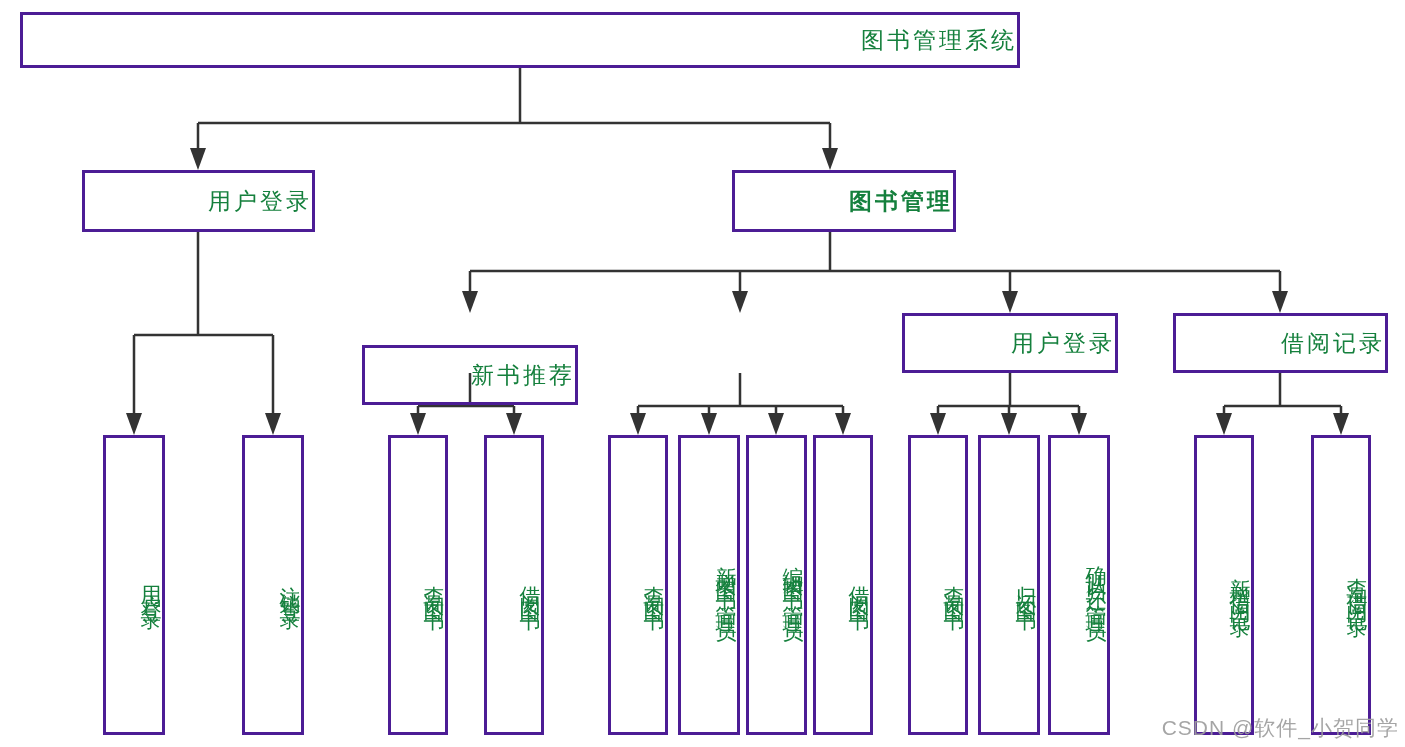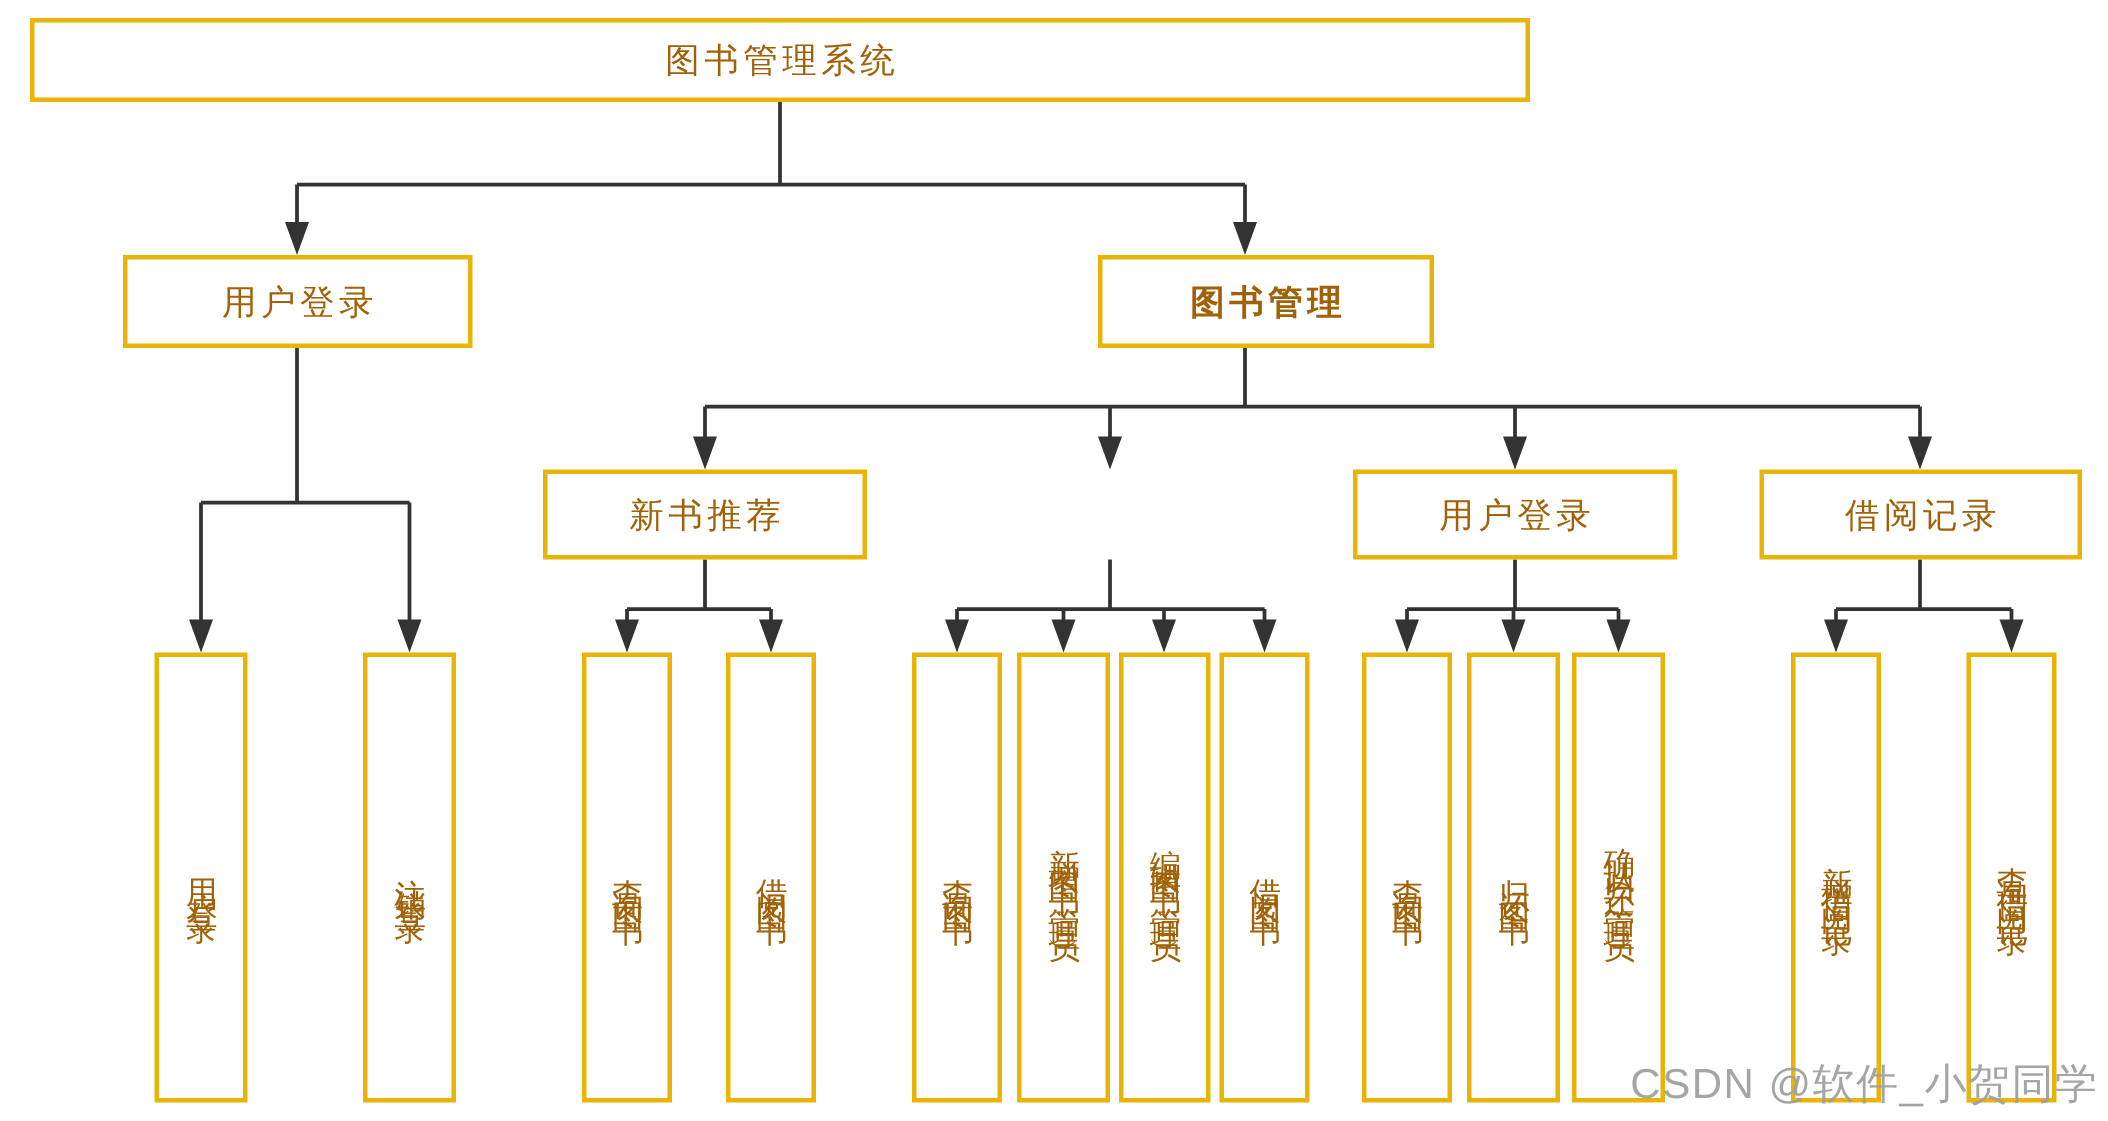--- a/index.html
+++ b/index.html
@@ -17,27 +17,27 @@
   }
   .connectors {
     position: absolute;
     left: 0;
     top: 0;
     z-index: 1;
   }
   .box {
     position: absolute;
     box-sizing: border-box;
-    border: 3px solid #eab308;
+    border: 3px solid #4c1d95;
     background: transparent;
     display: flex;
     align-items: center;
-    justify-content: center;
+    justify-content: flex-end;
     z-index: 2;
-    color: #a16207;
+    color: #15803d;
   }
   .h-label {
     font-size: 23px;
     letter-spacing: 3px;
     white-space: nowrap;
     text-indent: 3px;
   }
   .v-label {
     writing-mode: vertical-rl;
     font-size: 21px;
@@ -54,21 +54,21 @@
     height: 60px;
   }
   .lvl2 {
     top: 170px;
     height: 62px;
   }
   .watermark {
     position: absolute;
     right: 6px;
     bottom: 5px;
-    font-size: 28px;
+    font-size: 21px;
     color: #9e9e9e;
     opacity: 0.92;
     z-index: 3;
     white-space: nowrap;
     letter-spacing: 1px;
   }
 </style>
 </head>
 <body>
 
@@ -118,21 +118,21 @@
     <span class="h-label">图书管理系统</span>
   </div>
 
   <div class="box lvl2" style="left:82px; width:233px;">
     <span class="h-label">用户登录</span>
   </div>
   <div class="box lvl2" style="left:732px; width:224px;font-weight:bold;">
     <span class="h-label">图书管理</span>
   </div>
 
-  <div class="box lvl3" style="left:362px; width:216px;">
+  <div class="box lvl3" style="left:362px; width:216px;margin-top:32px;">
     <span class="h-label">新书推荐</span>
   </div>
   <div class="box lvl3" style="left:902px; width:216px;">
     <span class="h-label">用户登录</span>
   </div>
   <div class="box lvl3" style="left:1173px; width:215px;">
     <span class="h-label">借阅记录</span>
   </div>
 
   <div class="box leaf" style="left:103px; width:62px;">

